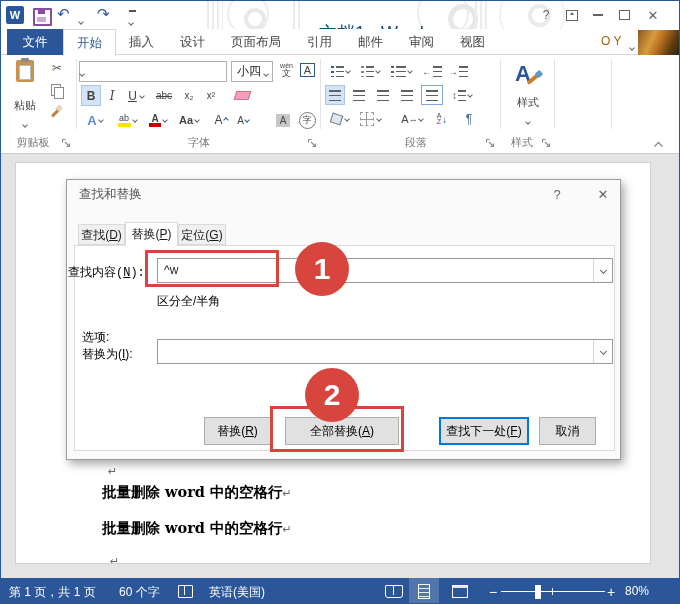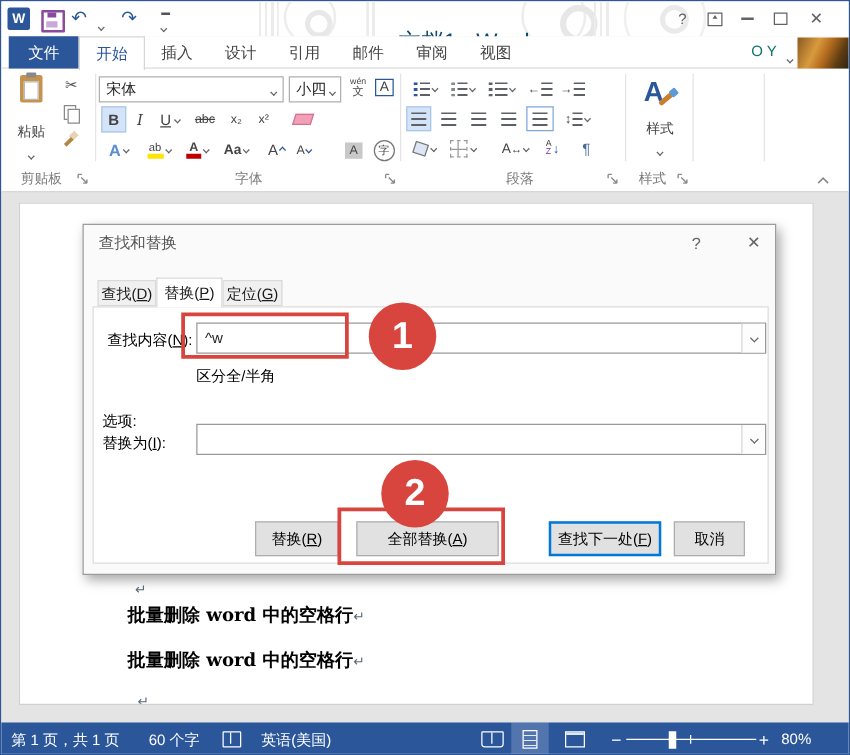--- a/index.html
+++ b/index.html
@@ -127,31 +127,32 @@
         <span>文件</span>
       </div>
   <div id="rtabs">
 
       <div class="rtab active"><span>开始</span></div>
 
       <div class="rtab"><span>插入</span></div>
 
       <div class="rtab"><span>设计</span></div>
 
+      <div class="rtab"><span>页面布局</span></div>
 
       <div class="rtab"><span>引用</span></div>
 
       <div class="rtab"><span>邮件</span></div>
 
       <div class="rtab"><span>审阅</span></div>
 
       <div class="rtab"><span>视图</span></div>
 
   </div>
-  <div class="abs" style="left:600px;top:5px;font-size:12px;color:#0f766e;">O Y</div>
+  <div class="abs" style="left:600px;top:5px;font-size:12px;color:#a16207;">O Y</div>
   <div class="abs" style="left:629px;top:10px;"><span class="chv chvsm"></span></div>
   <div class="abs" style="left:637px;top:1px;width:41px;height:25px;background:linear-gradient(115deg,#8a5a20 0%,#d99a3e 35%,#b36b1d 55%,#5d3c12 78%,#2e2417 100%);"></div>
 </div>
 
 <div id="ribbon">
   <div class="vsep" style="left:75px;"></div>
   <div class="vsep" style="left:319px;"></div>
   <div class="vsep" style="left:499px;"></div>
   <div class="vsep" style="left:553px;"></div>
   <div class="vsep" style="left:610px;"></div>
@@ -180,21 +181,20 @@
     </div>
   </div>
   <div class="glabel" style="left:4px;width:56px;">剪贴板</div>
   <div class="abs" style="left:60px;top:82px;">
     <svg width="10" height="10" viewBox="0 0 10 10">
           <path d="M1.5 1.5h3M1.5 1.5v3M4 4l4 4M8.5 8.5h-3M8.5 8.5v-3" stroke="#8a8a8a" stroke-width="1.1" fill="none"></path>
         </svg>
   </div>
 
   <div class="combo" style="left:78px;top:6px;width:148px;height:21px;">
-    <span class="val">宋体</span>
     <span style="padding-right:5px;"><span class="chv chvsm"></span></span>
   </div>
   <div class="combo" style="left:230px;top:6px;width:42px;height:21px;">
     <span class="val">小四</span>
     <span style="padding-right:4px;"><span class="chv chvsm"></span></span>
   </div>
   <div class="rbtn" style="left:276px;top:3px;width:19px;height:24px;flex-direction:column;line-height:1;">
     <span style="font-size:7px;color:#444;">wén</span>
     <span style="font-size:9px;color:#444;">文</span>
   </div>
@@ -386,21 +386,21 @@
   <div id="dlg-title">查找和替换</div>
   <div class="abs ctr" style="left:478px;top:4px;width:24px;height:20px;color:#666;font-size:13px;">?</div>
   <div class="abs ctr" style="left:522px;top:4px;width:28px;height:20px;color:#666;font-size:13px;">✕</div>
 
   <div class="dtab" style="left:11px;top:44px;width:47px;height:21px;line-height:20px;">查找(<u>D</u>)</div>
   <div class="dtab active" style="left:58px;top:42px;width:53px;height:24px;line-height:23px;">替换(<u>P</u>)</div>
   <div class="dtab" style="left:111px;top:44px;width:48px;height:21px;line-height:20px;">定位(<u>G</u>)</div>
 
   <div id="dlg-page"></div>
 
-  <div class="dlbl" style="left:19px;top:84px;">查找内容(<u>N</u>):</div>
+  <div class="dlbl" style="left:1px;top:84px;font-family:Liberation Mono, monospace;">查找内容(<u>N</u>):</div>
   <div class="dcombo" style="left:90px;top:78px;width:456px;height:25px;">
     <span class="val">^w</span>
     <span class="drop">
           <span class="chv"></span>
         </span>
   </div>
   <div class="dlbl" style="left:15px;top:113px;margin-top:36px;">选项:</div>
   <div class="dlbl" style="left:90px;top:113px;">区分全/半角</div>
 
   <div class="dlbl" style="left:15px;top:166px;">替换为(<u>I</u>):</div>

